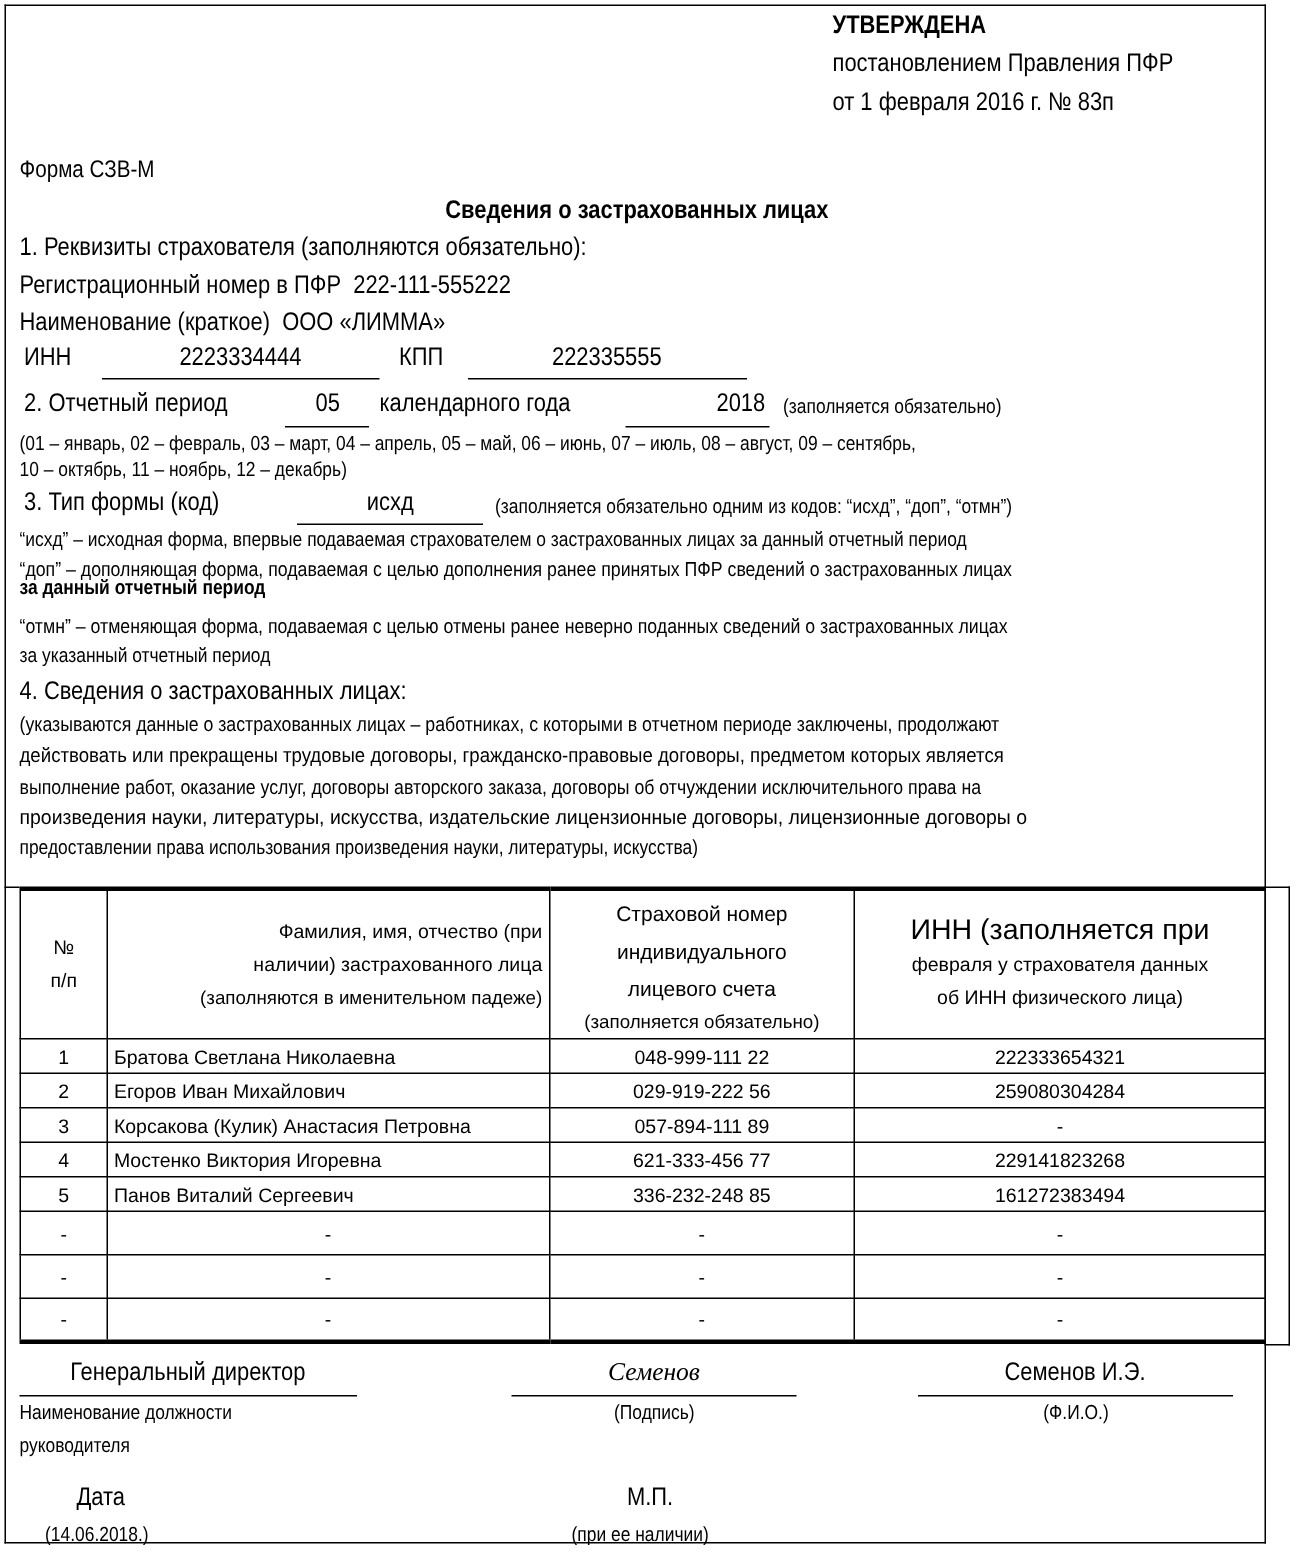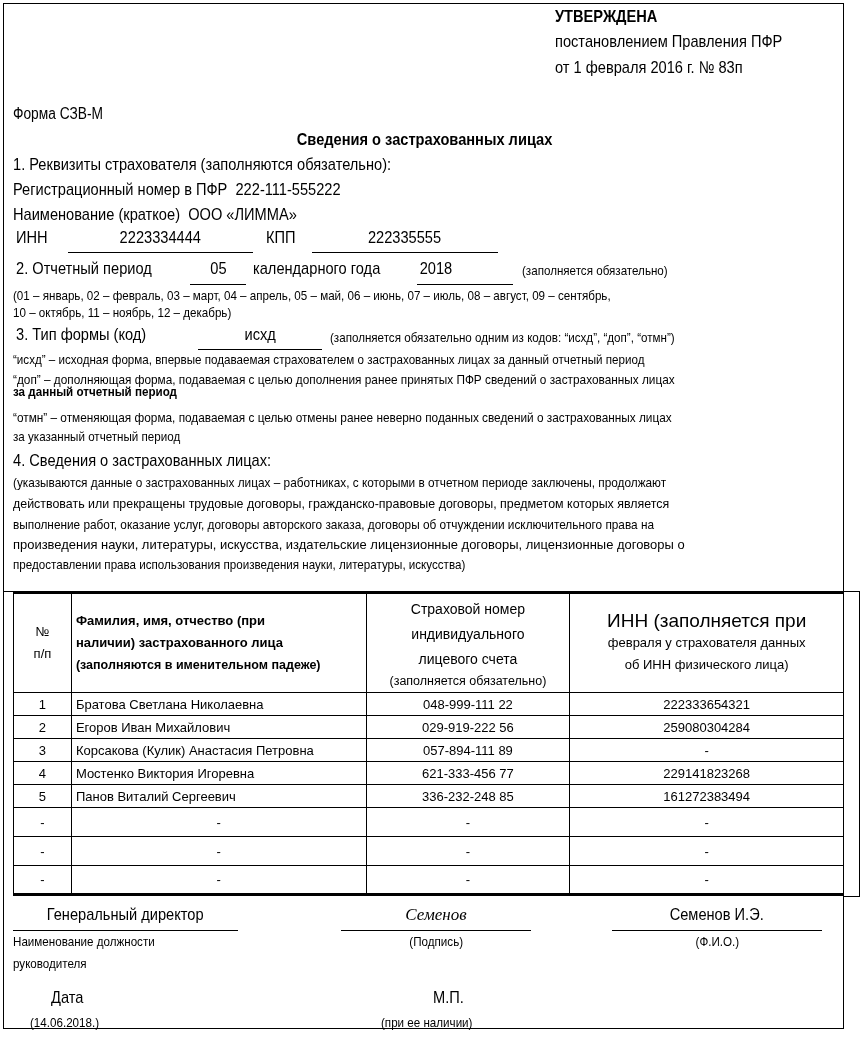--- a/index.html
+++ b/index.html
@@ -71,21 +71,21 @@
 <div class="abs t17" style="left:68px; width:185px; top:228px; text-align:center;"><span class="sqc">2223334444</span></div>
 <div class="sigline" style="left:68px; top:252px; width:185px;"></div>
 <div class="abs t17" style="left:266px; top:228px;"><span class="sq">КПП</span></div>
 <div class="abs t17" style="left:312px; width:186px; top:228px; text-align:center;"><span class="sqc">222335555</span></div>
 <div class="sigline" style="left:312px; top:252px; width:186px;"></div>
 
 <div class="abs t17" style="left:16px; top:259px;"><span class="sq">2. Отчетный период</span></div>
 <div class="abs t17" style="left:190px; width:56px; top:259px; text-align:center;"><span class="sqc">05</span></div>
 <div class="sigline" style="left:190px; top:284px; width:56px;"></div>
 <div class="abs t17" style="left:253px; top:259px;"><span class="sq">календарного года</span></div>
-<div class="abs t17" style="left:417px; width:96px; top:259px; text-align:left;"><span class="sqc">2018</span></div>
+<div class="abs t17" style="left:417px; width:96px; top:259px; text-align:right;"><span class="sqc">2018</span></div>
 <div class="sigline" style="left:417px; top:284px; width:96px;"></div>
 <div class="abs t14" style="left:522px; top:263px;"><span class="sq">(заполняется обязательно)</span></div>
 <div class="abs t14" style="left:13px; top:288px;"><span class="sq">(01 – январь, 02 – февраль, 03 – март, 04 – апрель, 05 – май, 06 – июнь, 07 – июль, 08 – август, 09 – сентябрь,</span></div>
 <div class="abs t14" style="left:13px; top:305px;"><span class="sq">10 – октябрь, 11 – ноябрь, 12 – декабрь)</span></div>
 
 <div class="abs t17" style="left:16px; top:325px;"><span class="sq">3. Тип формы (код)</span></div>
 <div class="abs t17" style="left:198px; width:124px; top:325px; text-align:center;"><span class="sqc">исхд</span></div>
 <div class="sigline" style="left:198px; top:349px; width:124px;"></div>
 <div class="abs t14" style="left:330px; top:330px;"><span class="sq">(заполняется обязательно одним из кодов: “исхд”, “доп”, “отмн”)</span></div>
 <div class="abs t14" style="left:13px; top:352px;"><span class="sq">“исхд” – исходная форма, впервые подаваемая страхователем о застрахованных лицах за данный отчетный период</span></div>
@@ -101,21 +101,21 @@
 <div class="abs t14" style="left:13px; top:537px;"><span class="sq" style="transform:scaleX(0.96);">произведения науки, литературы, искусства, издательские лицензионные договоры, лицензионные договоры о</span></div>
 <div class="abs t14" style="left:13px; top:557px;"><span class="sq">предоставлении права использования произведения науки, литературы, искусства)</span></div>
 
 <table class="persons">
   <thead>
     <tr>
       <th class="c0" style="height:100px;">
         <div>№</div>
         <div>п/п</div>
       </th>
-      <th class="c1" style="text-align:left;font-weight:bold;">
+      <th class="c1" style="text-align:right;">
         <div>Фамилия, имя, отчество (при</div>
         <div>наличии) застрахованного лица</div>
         <div class="hdr-sub">(заполняются в именительном падеже)</div>
       </th>
       <th class="c2">
         <div style="font-size:14px; line-height:25px;">Страховой номер</div>
         <div style="font-size:14px; line-height:25px;">индивидуального</div>
         <div style="font-size:14px; line-height:25px;">лицевого счета</div>
         <div class="hdr-sub" style="line-height:18px;">(заполняется обязательно)</div>
       </th>
@@ -187,14 +187,14 @@
 <div class="sigline" style="left:341px; top:930px; width:190px;"></div>
 <div class="abs t14" style="left:341px; width:190px; top:934px; text-align:center;"><span class="sqc">(Подпись)</span></div>
 
 <div class="abs t17" style="left:612px; width:210px; top:905px; text-align:center;"><span class="sqc">Семенов И.Э.</span></div>
 <div class="sigline" style="left:612px; top:930px; width:210px;"></div>
 <div class="abs t14" style="left:612px; width:210px; top:934px; text-align:center;"><span class="sqc">(Ф.И.О.)</span></div>
 
 <div class="abs t17" style="left:51px; top:988px;"><span class="sq">Дата</span></div>
 <div class="abs t14" style="left:30px; top:1015px;"><span class="sq">(14.06.2018.)</span></div>
 
-<div class="abs t17" style="left:418px; top:988px;margin-left:15px;"><span class="sq">М.П.</span></div>
+<div class="abs t17" style="left:418px; top:988px;"><span class="sq">М.П.</span></div>
 <div class="abs t14" style="left:381px; top:1015px;"><span class="sq">(при ее наличии)</span></div>
 
 </body></html>

